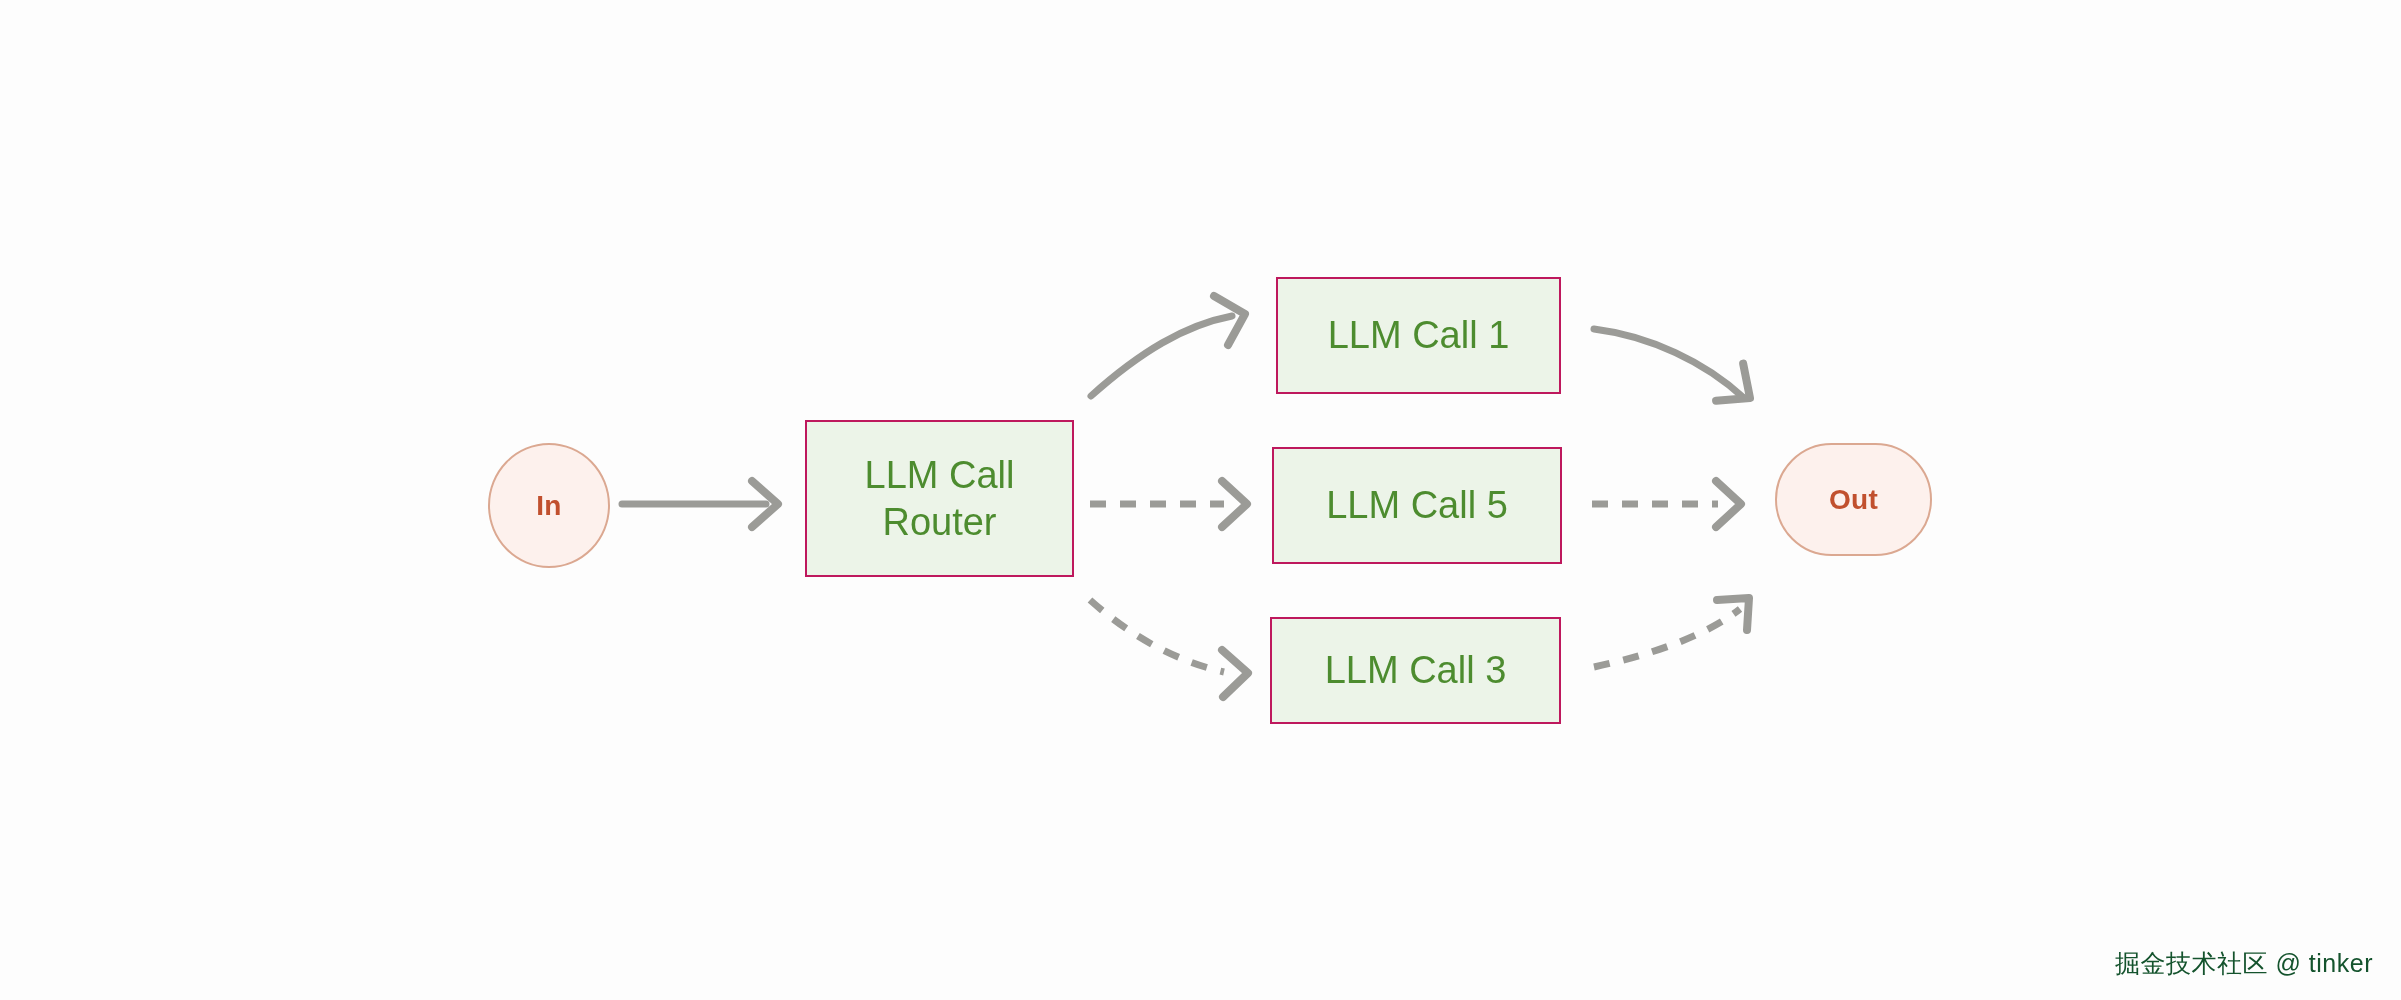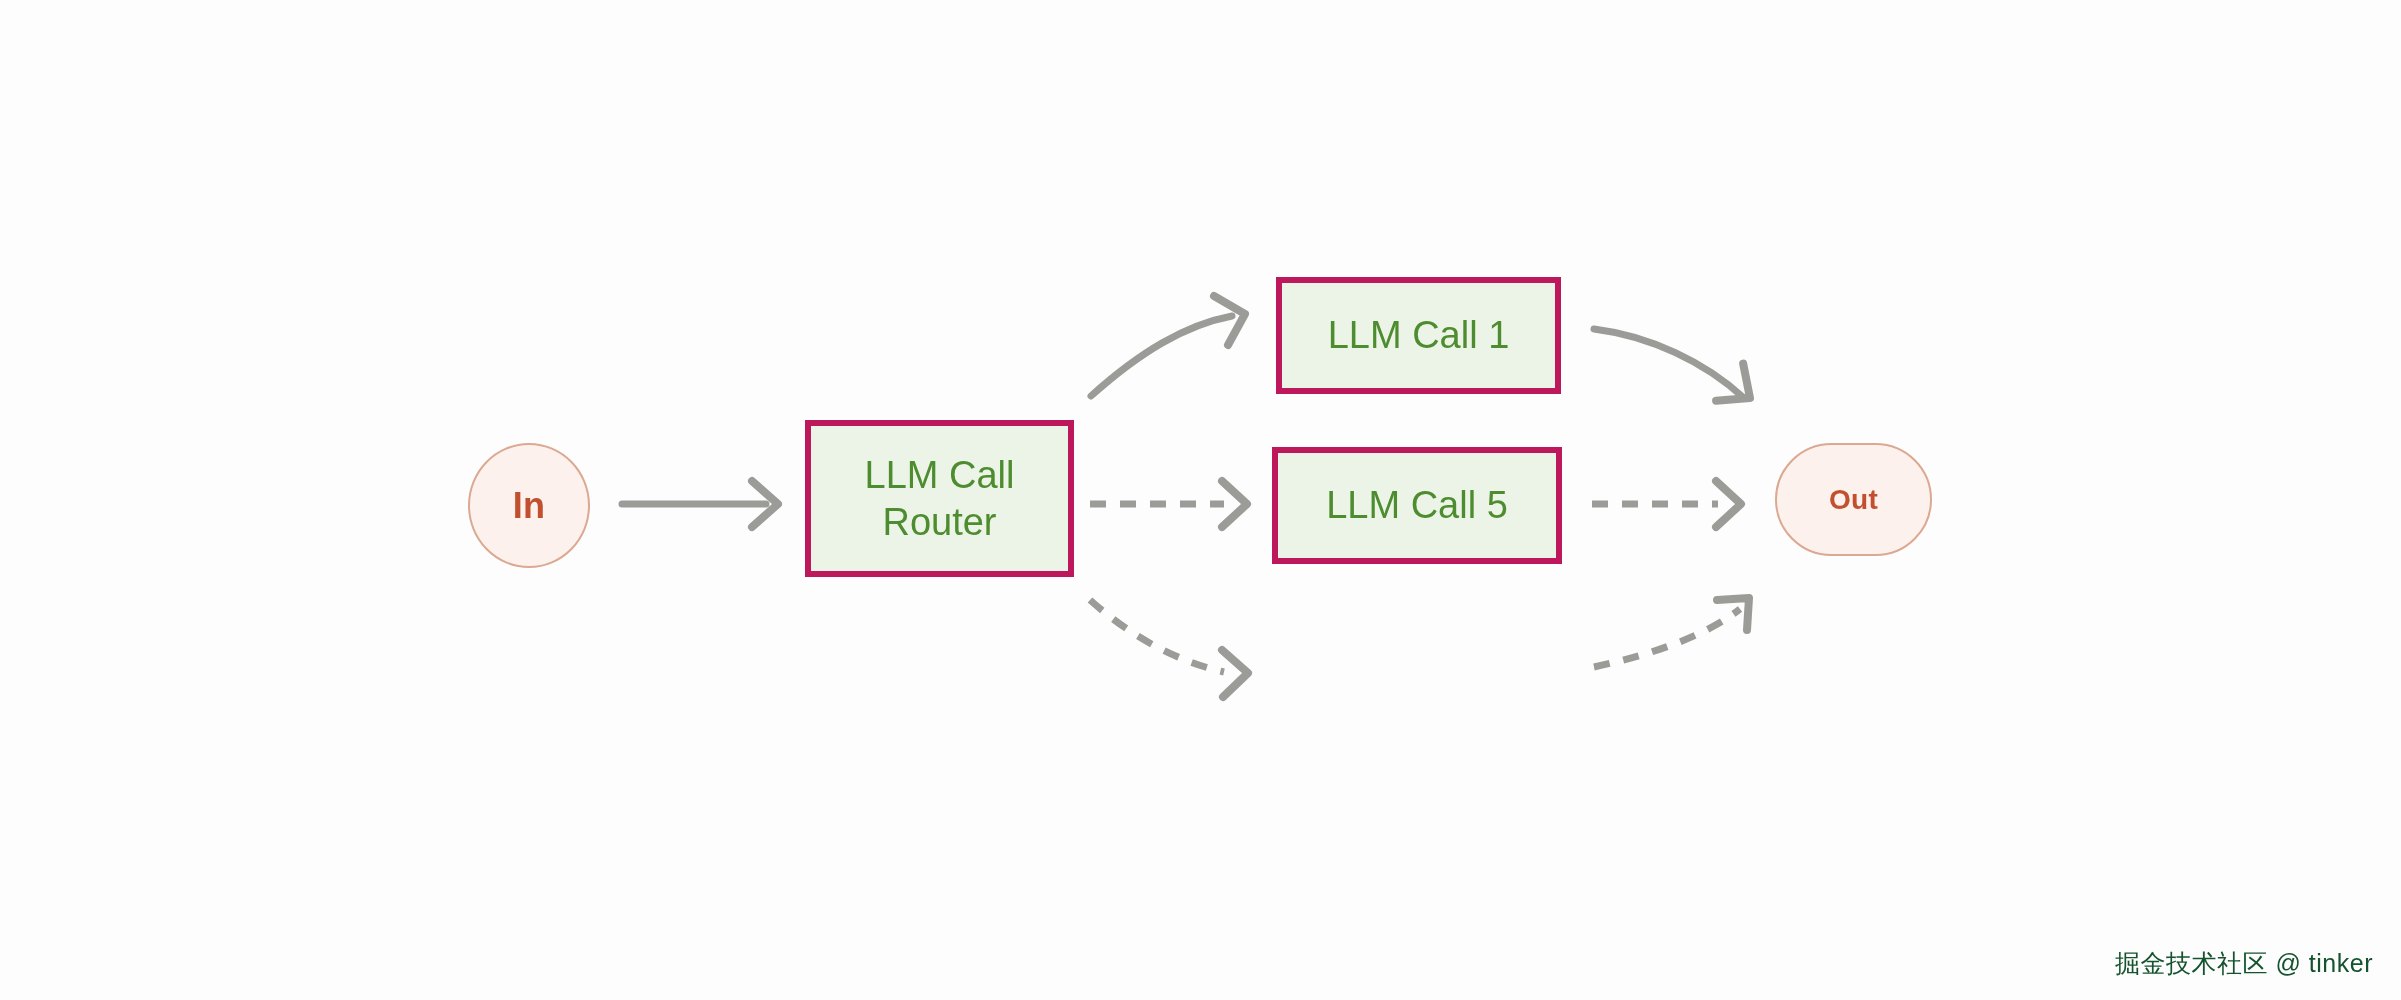--- a/index.html
+++ b/index.html
@@ -41,40 +41,40 @@
     border: 2px solid #dba891;
     color: #c1502e;
     font-weight: bold;
     letter-spacing: 0.2px;
   }
   .terminal-label {
     line-height: 1;
   }
 
   #node-in {
-    left: 468px;
+    left: 488px;
     top: 443px;
     width: 122px;
     height: 125px;
     border-radius: 50%;
-    font-size: 36px;
+    font-size: 28px;
   }
   #node-out {
     left: 1775px;
     top: 443px;
     width: 157px;
     height: 113px;
     border-radius: 60px;
     font-size: 28px;
   }
 
   
   .process {
     background: #ecf4e8;
-    border: 6px solid #be185d;
+    border: 2px solid #be185d;
     color: #4d8c2f;
     font-size: 38px;
     font-weight: normal;
     line-height: 1.22;
   }
   #node-router {
     left: 805px;
     top: 420px;
     width: 269px;
     height: 157px;
@@ -166,20 +166,23 @@
   </div>
 
   <div class="node process" id="node-call-1">
     <span>LLM Call 1</span>
   </div>
 
   <div class="node process" id="node-call-2">
     <span>LLM Call 5</span>
   </div>
 
+  <div class="node process" id="node-call-3">
+    <span>LLM Call 3</span>
+  </div>
 
   <div class="node terminal" id="node-out">
     <span class="terminal-label">Out</span>
   </div>
 
   <div id="watermark">掘金技术社区 @ tinker</div>
 
 </div>
 
 </body></html>

